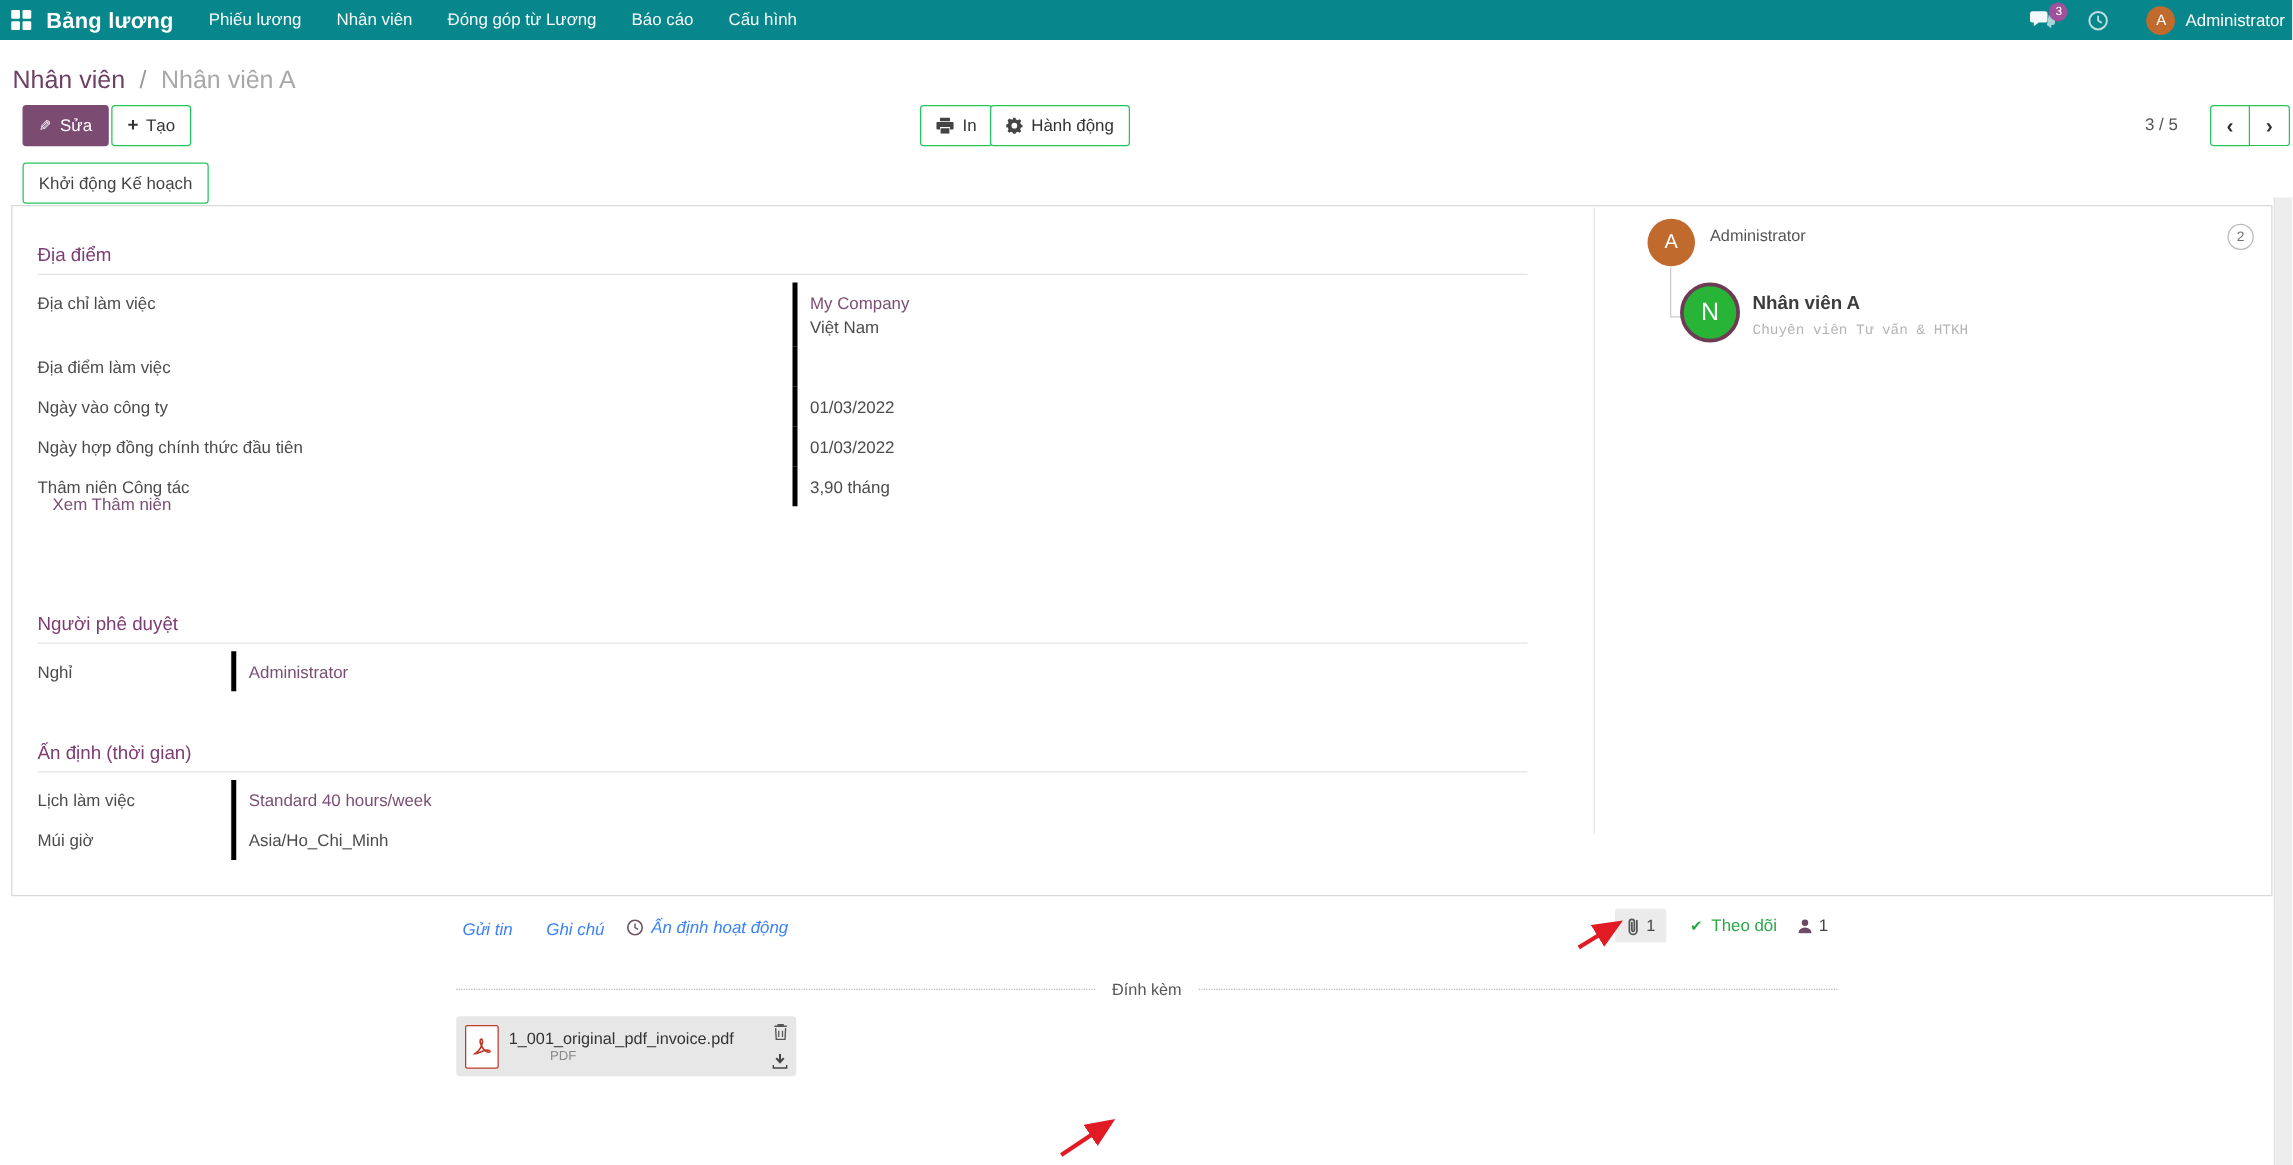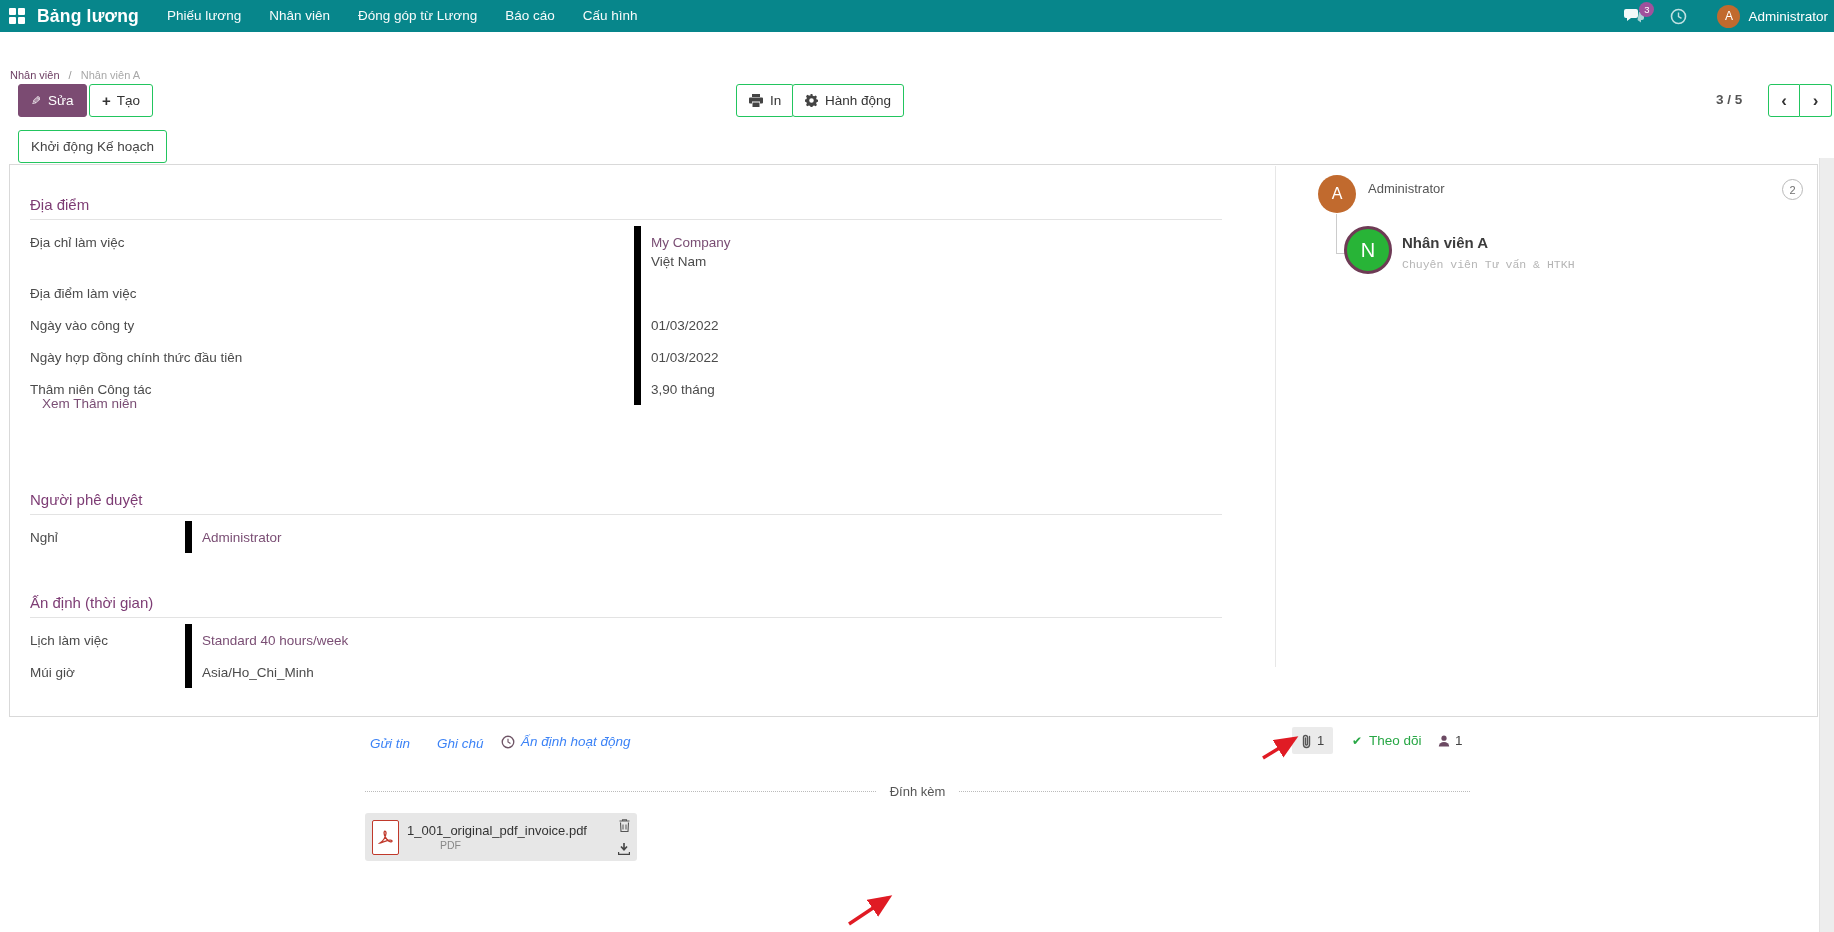--- a/index.html
+++ b/index.html
@@ -24,56 +24,56 @@
   .tb-chat{position:relative;margin-right:26px;cursor:pointer;display:flex;}
   .tb-chat .badge{position:absolute;top:-6px;right:-10px;width:15px;height:15px;border-radius:50%;
                   background:var(--badge-purple);font-size:9.5px;display:flex;align-items:center;
                   justify-content:center;color:#fff;}
   .tb-clock{margin-right:30px;cursor:pointer;display:flex;}
   .tb-avatar{width:23px;height:23px;border-radius:50%;background:var(--avatar-orange);color:#fff;
              font-size:12px;display:flex;align-items:center;justify-content:center;margin-right:8px;cursor:pointer;}
   .tb-user{font-size:13.5px;cursor:pointer;}
 
   
-  .breadcrumb{position:absolute;left:10px;top:53px;font-size:11px;margin-top:16px;}
+  .breadcrumb{position:absolute;left:10px;top:53px;font-size:20px;}
   .bc-parent{color:#6d3f63;cursor:pointer;}
   .bc-sep{color:#999;margin:0 6px;}
   .bc-current{color:#a8a8a8;}
   .btn{display:inline-flex;align-items:center;justify-content:center;height:33px;font-size:13.5px;
        border:1px solid #22c55e;background:#fff;color:#333;border-radius:3px;cursor:pointer;
        padding:0 12px;font-family:inherit;}
   .btn-primary{background:var(--plum);border-color:var(--plum);color:#fff;}
   .btn-edit{position:absolute;left:18px;top:84px;}
   .btn-edit::before{content:"\270E";margin-right:7px;font-size:12px;transform:scaleX(-1);display:inline-block;}
   .btn-create{position:absolute;left:89px;top:84px;}
   .btn-create::before{content:"+";margin-right:6px;font-weight:bold;font-size:15px;}
   .btn-print{position:absolute;left:736px;top:84px;}
   .btn-print svg{margin-right:7px;}
   .btn-action{position:absolute;left:792px;top:84px;}
   .btn-action svg{margin-right:7px;}
-  .pager-count{position:absolute;left:1716px;top:92px;font-size:13.5px;color:#555;font-weight:bold;}
+  .pager-count{position:absolute;left:1716px;top:92px;font-size:13.5px;color:#555;}
   .pager-btns{position:absolute;left:1768px;top:84px;display:flex;}
   .pager-btns .btn{width:32px;padding:0;font-size:17px;font-weight:bold;}
   .pager-btns .btn:first-child{border-radius:3px 0 0 3px;}
   .pager-btns .btn:last-child{border-radius:0 3px 3px 0;border-left:none;}
   .btn-prev::before{content:"\2039";}
   .btn-next::before{content:"\203A";}
   .btn-plan{position:absolute;left:18px;top:130px;color:#444;}
 
   
   .sheet{position:absolute;left:9px;top:164px;width:1809px;height:553px;background:#fff;
          border:1px solid var(--border);}
   .v-divider{position:absolute;left:1275px;top:166px;width:1px;height:501px;background:#e7e7e7;}
 
   .fsection{position:absolute;left:30px;width:1192px;margin-top:29px;}
   .fsection .fhead{font-size:15px;color:var(--plum-head);padding-bottom:6px;
                    border-bottom:1px solid var(--hr);margin-bottom:6px;}
   .frow{display:flex;}
   .flabel{font-size:13.5px;color:var(--text);padding:7px 10px 6px 0;line-height:19px;}
-  .fval{border-left:7px solid #000000;padding:7px 0 6px 10px;font-size:13.5px;color:var(--text);
+  .fval{border-left:4px solid #000000;padding:7px 0 6px 10px;font-size:13.5px;color:var(--text);
         line-height:19px;flex:1;}
   .w-wide{width:604px;flex:0 0 604px;}
   .w-narrow{width:155px;flex:0 0 155px;}
   .flink{color:var(--plum-link);cursor:pointer;}
   .sec-1{top:167px;}
   .sec-2{top:462px;}
   .sec-3{top:565px;}
   .tenure-link{position:absolute;left:42px;top:396px;font-size:13.5px;color:var(--plum-link);cursor:pointer;}
 
   

